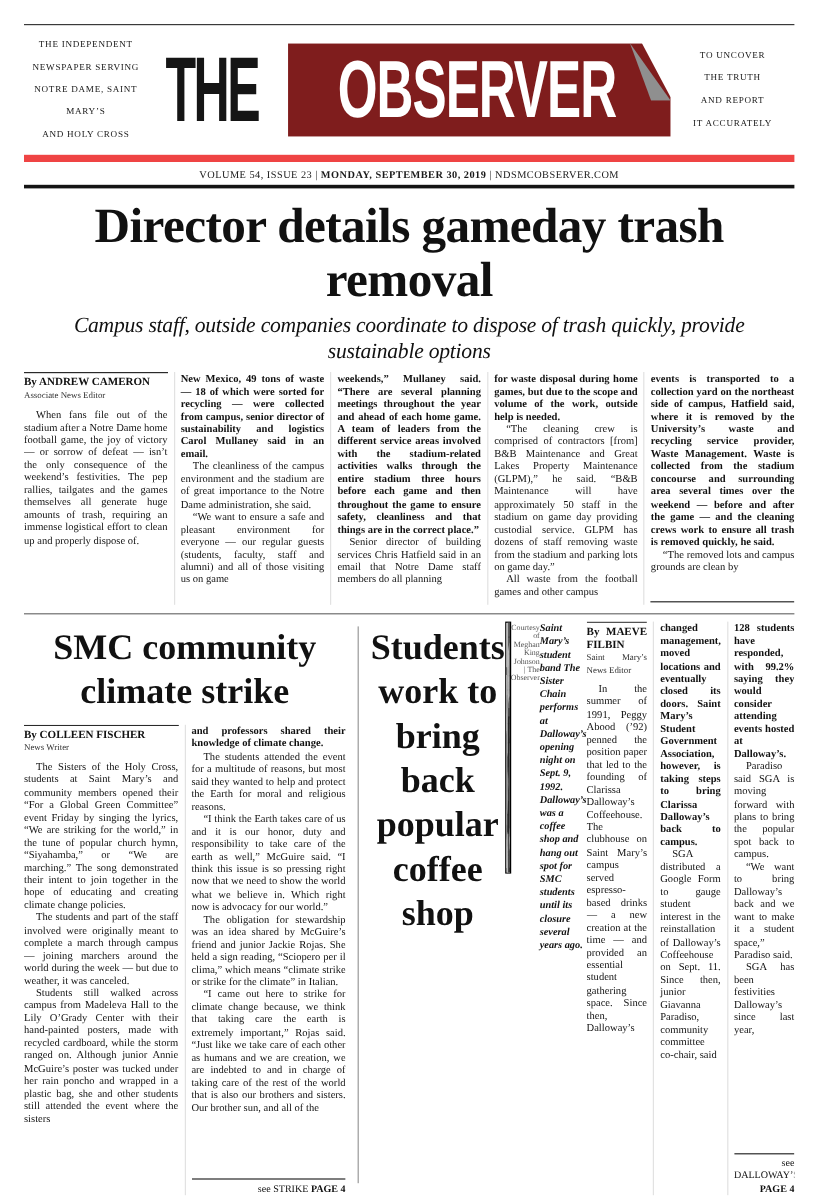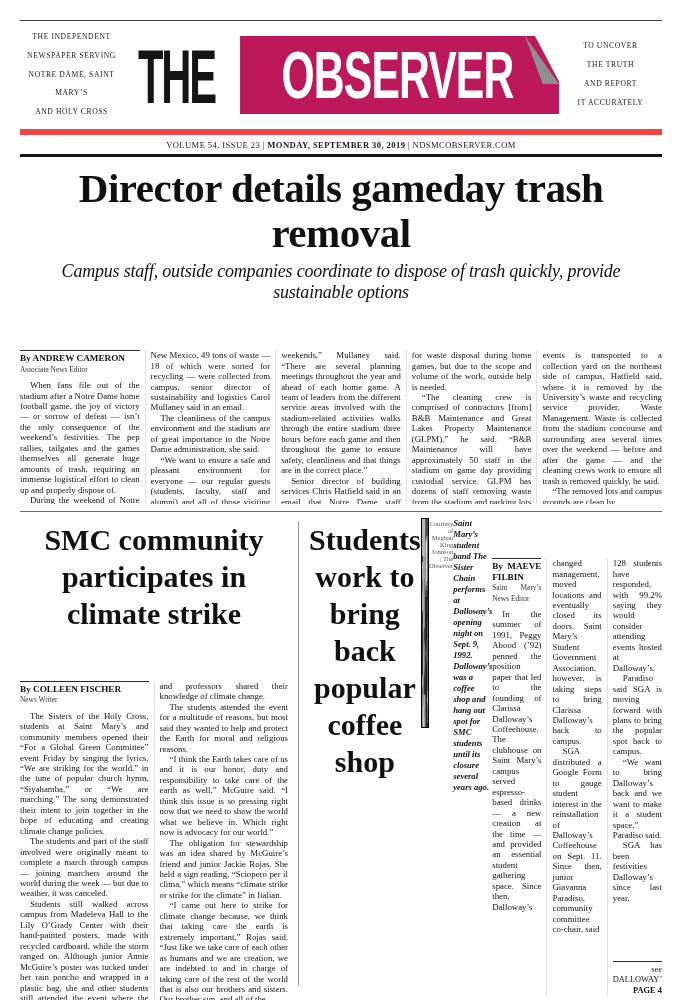--- a/index.html
+++ b/index.html
@@ -6,38 +6,38 @@
   .page{width:682px;height:1000px;margin:0 auto;background:#fff;color:#111;
         font-family:"Liberation Serif",serif;box-sizing:border-box;padding:0 20px;
         overflow:hidden;position:relative;}
   
   .masthead{border-top:1px solid #3a3a3a;border-bottom:6px solid #ef4444;margin-top:20px;
             display:flex;align-items:center;height:108px;}
   .tagline{width:132px;text-align:center;font-size:7.6px;letter-spacing:.6px;line-height:2.5;color:#222;}
   .logo{flex:1;display:flex;align-items:center;justify-content:center;gap:10px;}
   .logo-the{font-family:"Liberation Sans",sans-serif;font-weight:bold;font-size:58px;
             letter-spacing:-3px;transform:scale(.72,1.32);display:inline-block;color:#151515;}
-  .logo-box{position:relative;background:#be185d;height:78px;display:flex;align-items:center;
+  .logo-box{position:relative;background:#7f1d1d;height:78px;display:flex;align-items:center;
             padding:0 20px 0 16px;clip-path:polygon(0 0,calc(100% - 24px) 0,100% 58%,100% 100%,0 100%);}
   .logo-observer{font-family:"Liberation Sans",sans-serif;font-weight:bold;font-size:52px;color:#fff;
             letter-spacing:-1px;transform:scale(.82,1.3);display:inline-block;white-space:nowrap;}
   .fold{position:absolute;top:0;right:0;width:34px;height:48px;background:#8f8f8f;
         clip-path:polygon(0 0,100% 100%,52% 100%);}
   .volume-line{text-align:center;font-size:8.6px;letter-spacing:.4px;padding:5px 0 4px;color:#1a1a1a;}
   .volume-line .bold{font-weight:bold;}
   .thick-rule{height:3px;background:#141414;}
   
   .bold{font-weight:bold;}
   .byline-block{border-top:1px solid #2a2a2a;padding-top:2px;margin-bottom:5px;}
   .byline-name{font-weight:bold;font-size:9.2px;}
   .byline-title{font-size:7.4px;color:#333;margin-top:1px;}
   .coltext p{margin:0;text-indent:10px;}
   .col{display:flex;flex-direction:column;overflow:hidden;text-align:justify;
-       font-size:8.8px;line-height:10.45px;margin-top:40px;}
-  .col.cont .coltext p:first-child{text-indent:0;}
+       font-size:8.8px;line-height:10.45px;}
+  .col.cont .coltext p:first-child{text-indent:0;font-weight:bold;}
   .cols{display:flex;}
   .cols .col{flex:1;padding:0 5px;}
   .cols .col:first-child{padding-left:0;}
   .cols .col:last-child{padding-right:0;gap:24px;}
   .cols .col + .col{border-left:1px solid #e2e2e2;}
   .jump{margin-top:auto;border-top:1px solid #2a2a2a;padding-top:3px;text-align:right;
         font-size:8.4px;}
   
   .lead-headline{font-size:41px;font-weight:bold;text-align:center;margin:9px 0 0;
                  letter-spacing:-.5px;line-height:1.1;}
@@ -93,21 +93,20 @@
     <h1 class="lead-headline">Director details gameday trash removal</h1>
     <div class="lead-subhead">Campus staff, outside companies coordinate to dispose of trash quickly, provide sustainable options</div>
     <div class="cols lead-cols">
       <div class="col">
         <div class="byline-block">
           <div class="byline-name">By ANDREW CAMERON</div>
           <div class="byline-title">Associate News Editor</div>
         </div>
         <div class="coltext">
             <p>When fans file out of the stadium after a Notre Dame home football game, the joy of victory — or sorrow of defeat — isn’t the only consequence of the weekend’s festivities. The pep rallies, tailgates and the games themselves all generate huge amounts of trash, requiring an immense logistical effort to clean up and properly dispose of.</p>
-            <p>During the weekend of Notre Dame’s first home game this year against the University of</p>
           </div>
       </div>
       <div class="col cont">
         <div class="coltext">
             <p>New Mexico, 49 tons of waste — 18 of which were sorted for recycling — were collected from campus, senior director of sustainability and logistics Carol Mullaney said in an email.</p>
             <p>The cleanliness of the campus environment and the stadium are of great importance to the Notre Dame administration, she said.</p>
             <p>“We want to ensure a safe and pleasant environment for everyone — our regular guests (students, faculty, staff and alumni) and all of those visiting us on game</p>
           </div>
       </div>
       <div class="col cont">
@@ -135,21 +134,20 @@
     </div>
   </section>
 
   <div class="section-rule"></div>
 
   <div class="bottom">
 
     <section class="strike">
       <div class="sub-headline">
           <div>SMC community</div>
-          <div>participates in</div>
           <div>climate strike</div>
         </div>
       <div class="cols strike-cols">
         <div class="col">
           <div class="byline-block">
             <div class="byline-name">By COLLEEN FISCHER</div>
             <div class="byline-title">News Writer</div>
           </div>
           <div class="coltext">
               <p>The Sisters of the Holy Cross, students at Saint Mary’s and community members opened their “For a Global Green Committee” event Friday by singing the lyrics, “We are striking for the world,” in the tune of popular church hymn, “Siyahamba,” or “We are marching.” The song demonstrated their intent to join together in the hope of educating and creating climate change policies.</p>

